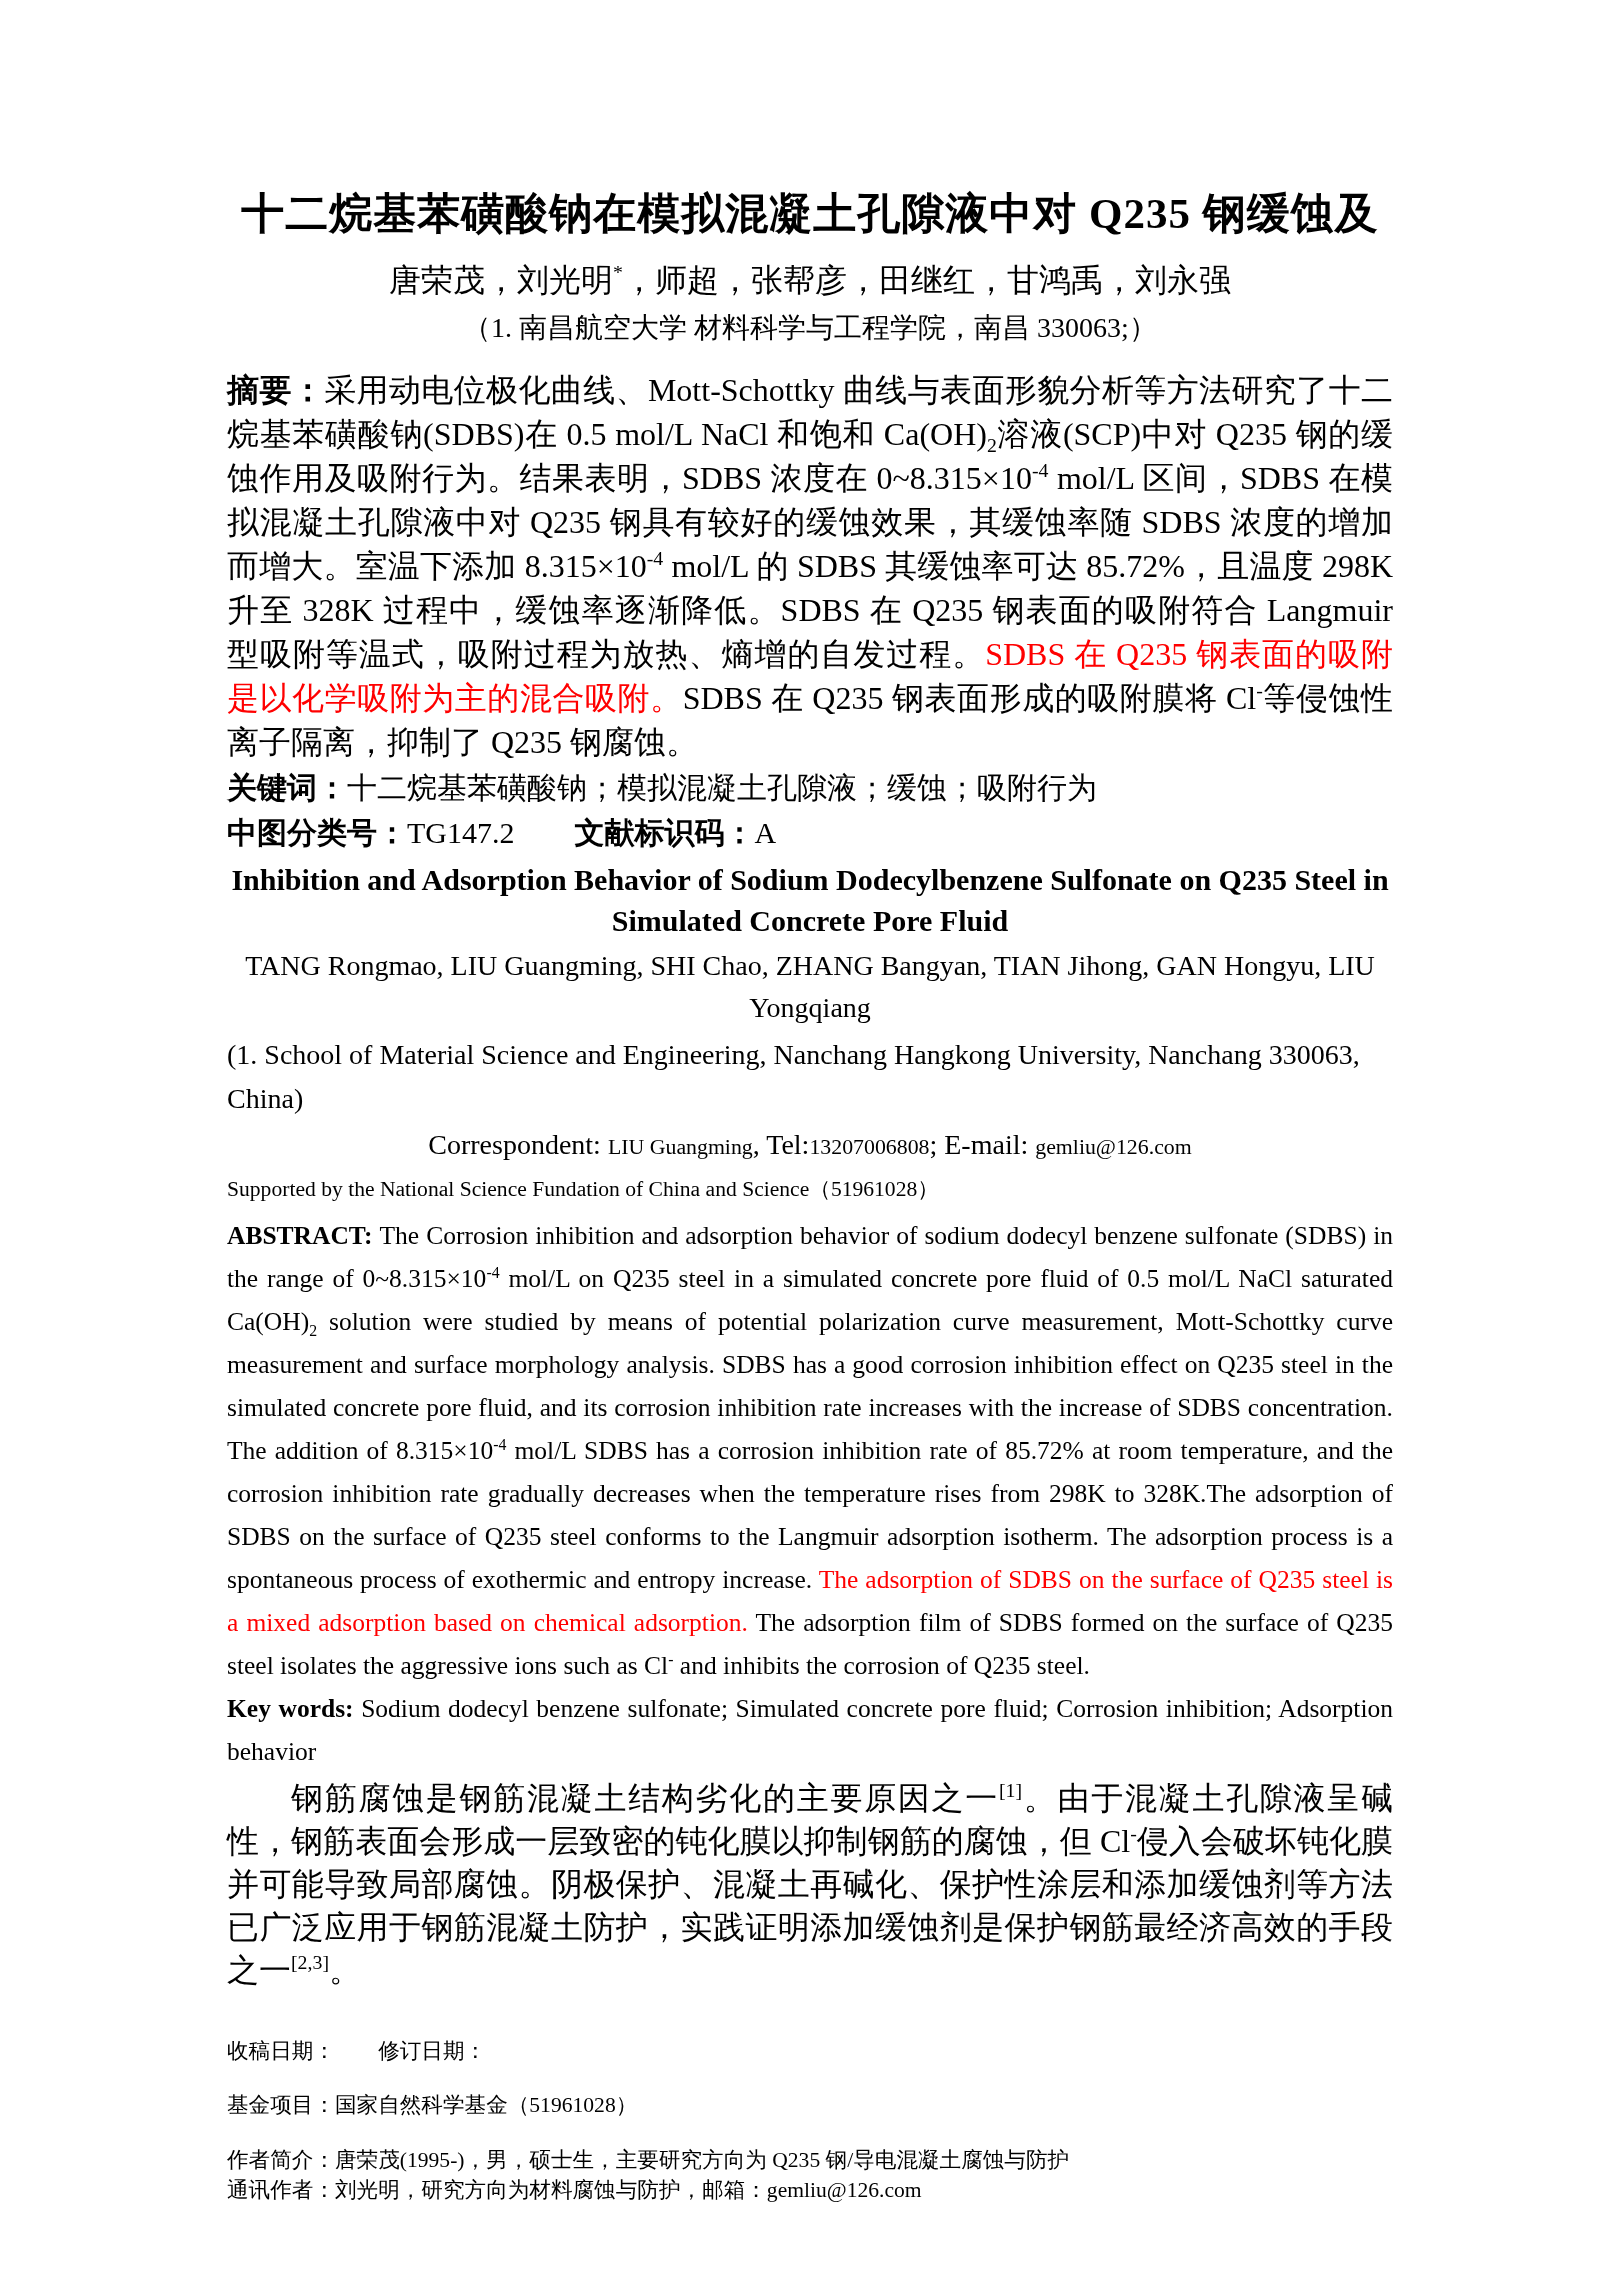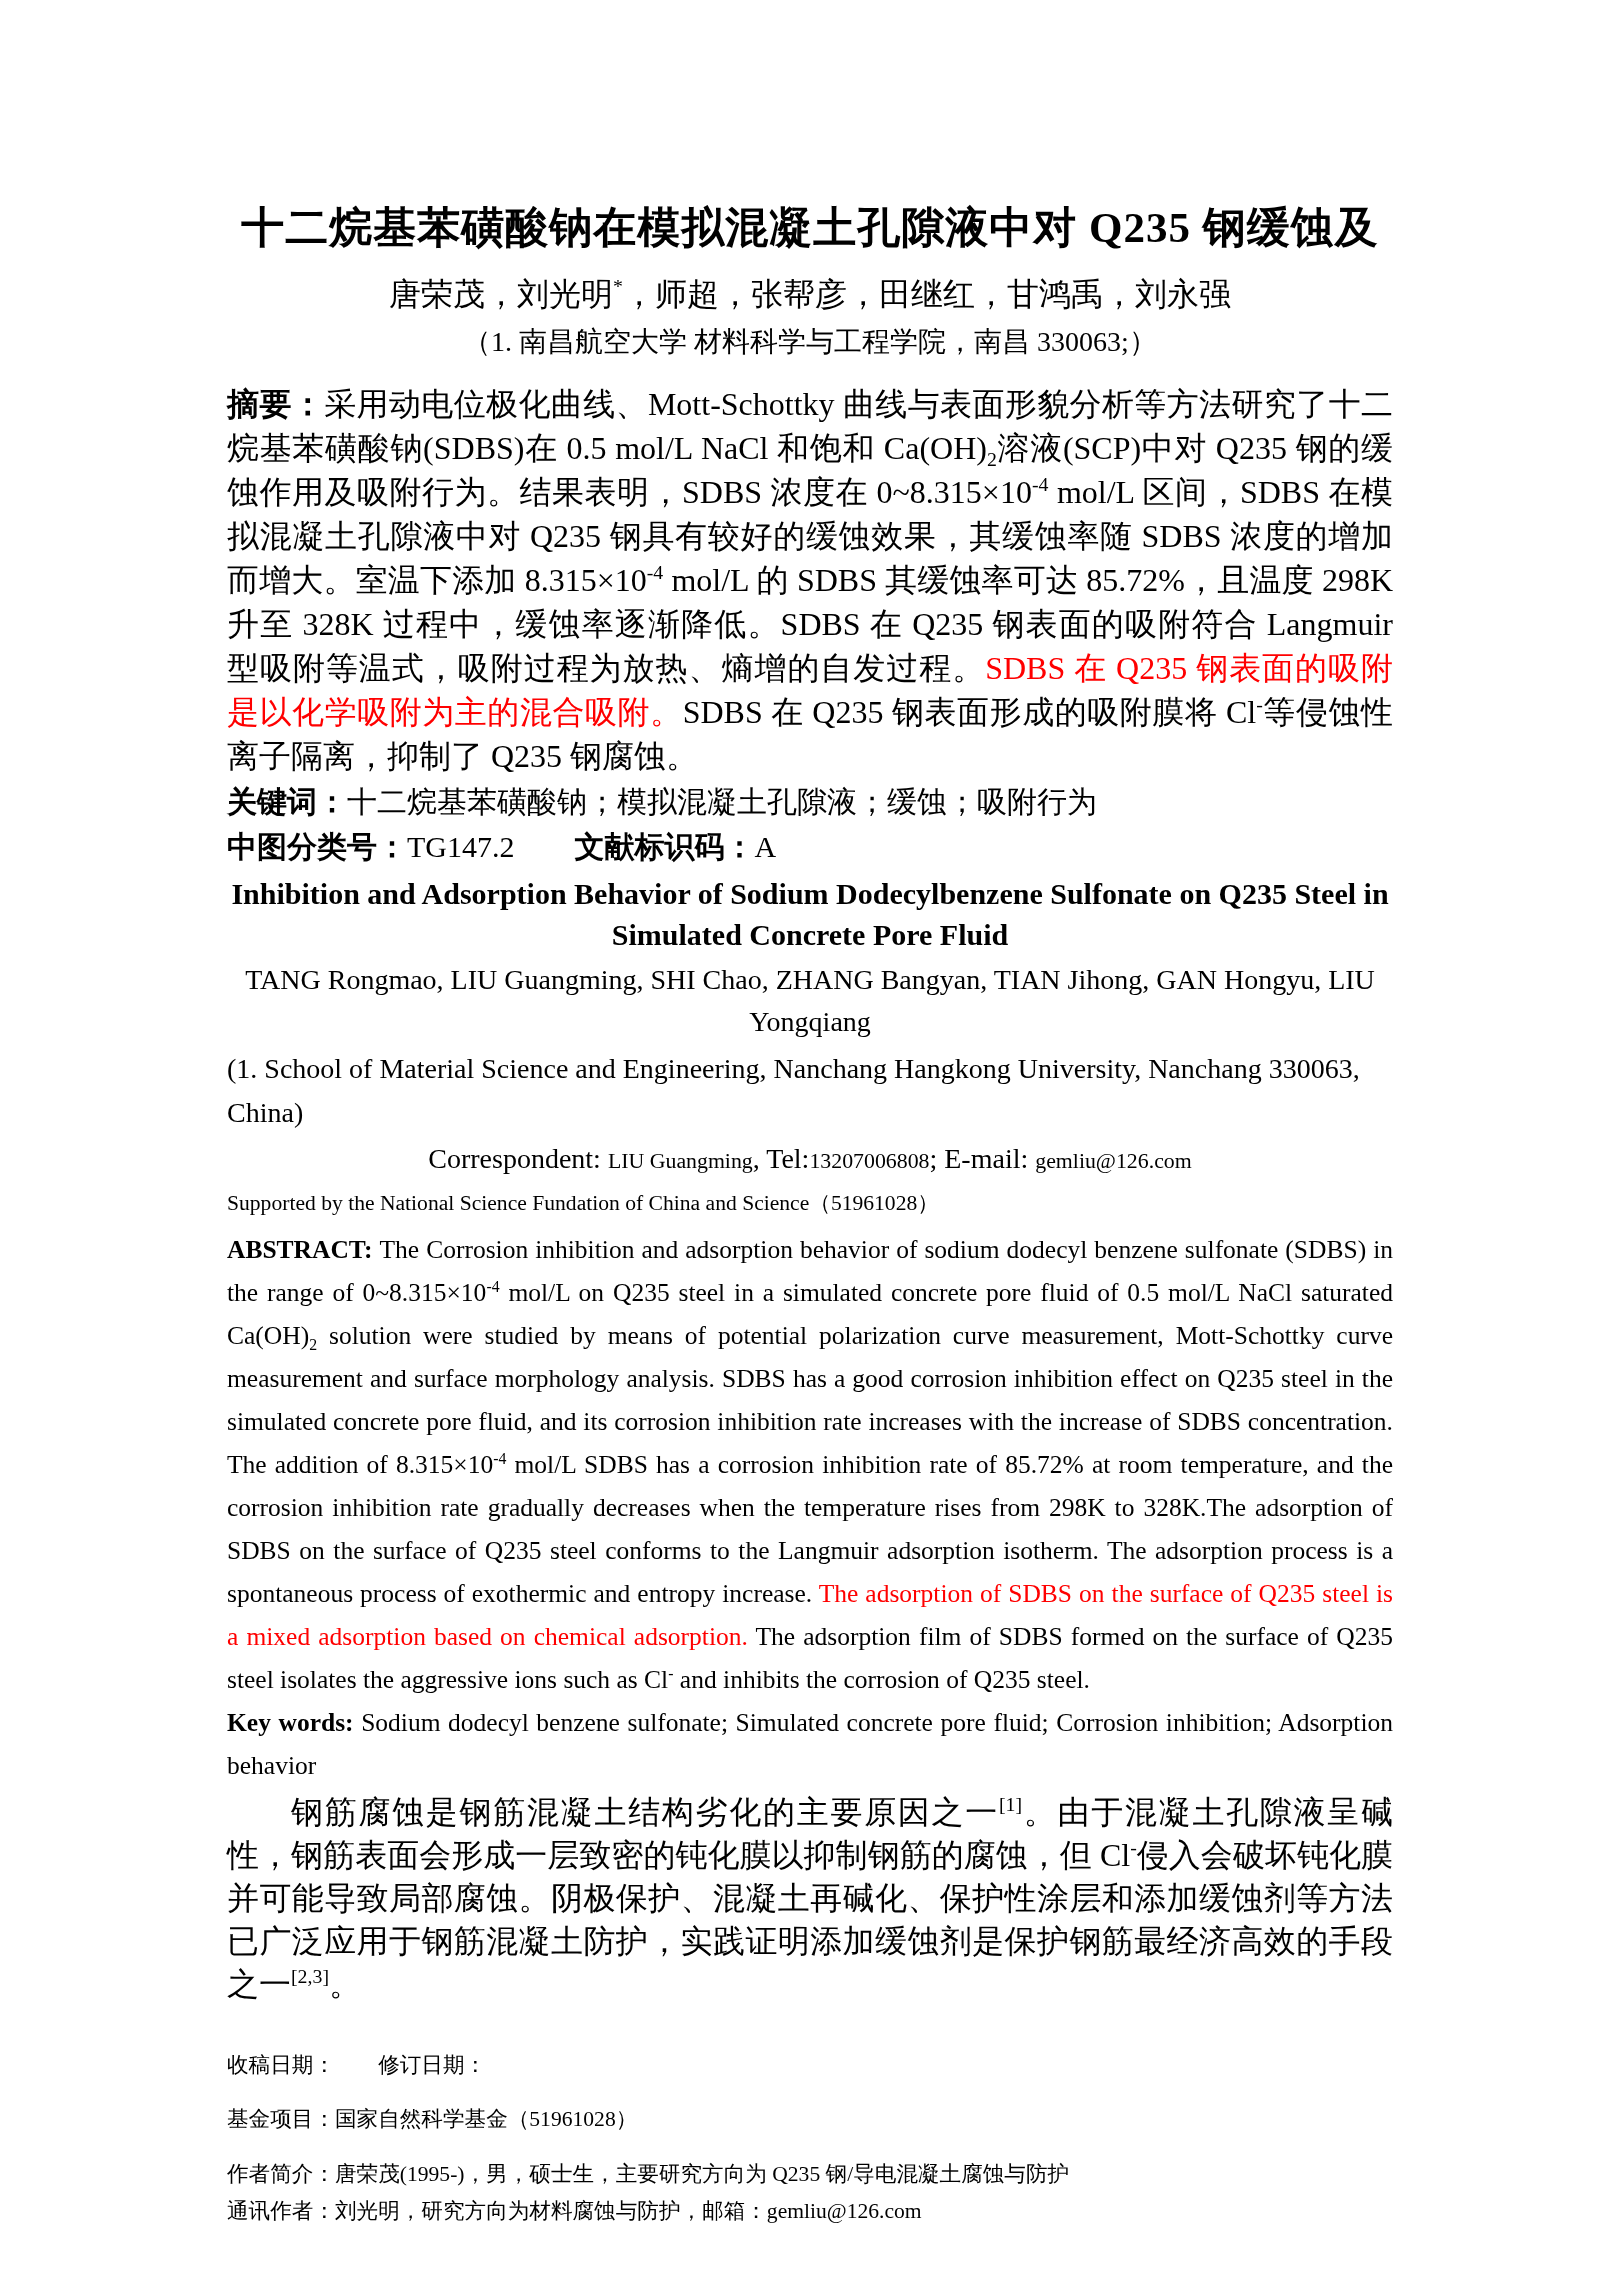--- a/index.html
+++ b/index.html
@@ -5,21 +5,21 @@
   html,body{margin:0;padding:0;background:#888;}
   .page{
     position:relative;
     width:1620px;height:2293px;
     background:#ffffff;
     margin:0 auto;
     font-family:"Liberation Serif","DejaVu Serif",serif;
     color:#000;
     overflow:hidden;
   }
-  .content{position:absolute;left:227px;top:14px;width:1166px;}
+  .content{position:absolute;left:227px;top:0;width:1166px;}
   .b{font-weight:bold;}
   .hb{font-weight:bold;font-family:"Liberation Sans","DejaVu Sans",sans-serif;}
   .red{color:#ff0000;}
   .sup{vertical-align:super;font-size:0.62em;line-height:0;}
   .sub{vertical-align:sub;font-size:0.62em;line-height:0;}
   .sm{font-size:0.78em;}
   .cn-title{margin-top:184px;font-size:43px;line-height:59px;font-weight:bold;text-align:center;letter-spacing:1px;}
   .cn-authors{margin-top:15.7px;font-size:32px;line-height:43px;text-align:center;}
   .cn-affil{margin-top:5.9px;font-size:28px;line-height:39px;text-align:center;}
   .cn-abstract{margin-top:21px;font-size:32px;line-height:44px;text-align:justify;}
@@ -29,21 +29,21 @@
   .en-authors{margin-top:3.9px;font-size:28px;line-height:42px;text-align:center;}
   .en-affil{margin-top:4px;font-size:28px;line-height:44px;text-align:left;}
   .correspondent{margin-top:3.9px;font-size:28px;line-height:39px;text-align:center;}
   .supported{margin-top:7.8px;font-size:21.6px;line-height:29px;}
   .en-abstract{margin-top:9.8px;font-size:25.5px;line-height:43px;text-align:justify;}
   .cn-intro{margin-top:3.9px;font-size:32px;line-height:43px;text-align:justify;text-indent:2em;}
   .fn{font-size:21.6px;line-height:29px;text-align:left;white-space:pre-wrap;}
   .fn-received{margin-top:45px;}
   .fn-fund{margin-top:25.5px;}
   .fn-bio{margin-top:25.5px;}
-  .fn-contact{margin-top:8px;}
+  .fn-contact{margin-top:1px;}
 </style>
 </head>
 <body>
 
 <div class="page">
   <div class="content">
 
     <div class="cn-title">
         <div>十二烷基苯磺酸钠在模拟混凝土孔隙液中对 Q235 钢缓蚀及</div>
       </div>

